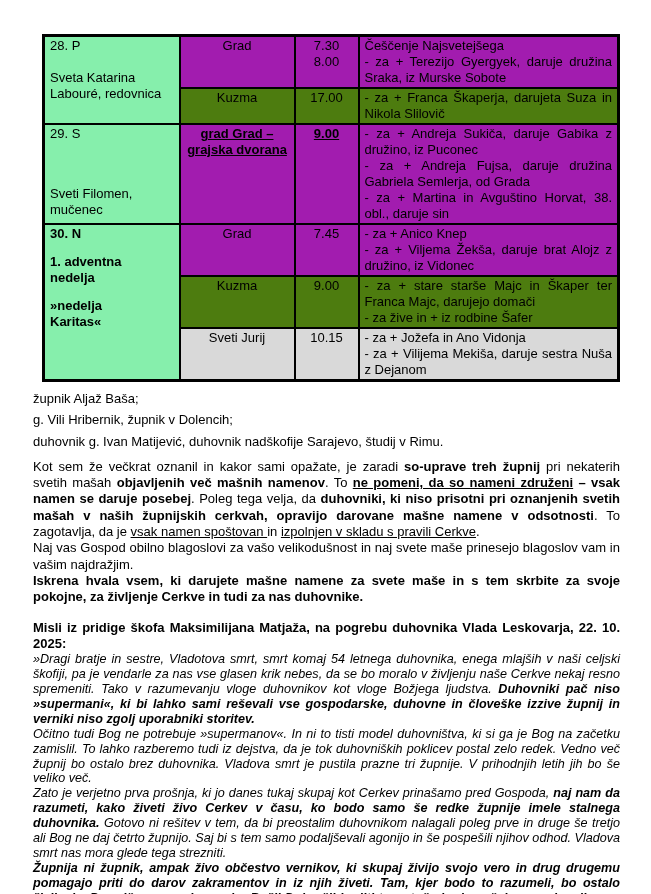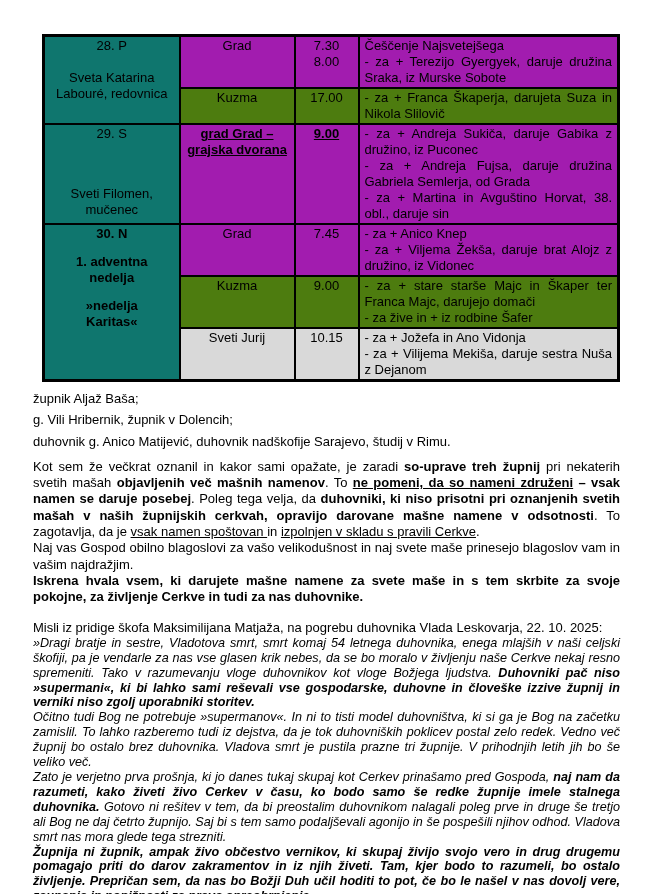--- a/index.html
+++ b/index.html
@@ -8,38 +8,38 @@
   .page{position:absolute;left:0;top:0;width:651px;height:894px;background:#fff;}
 
   
   table.sched{border-collapse:collapse;border:3px solid #000;table-layout:fixed;
               margin:34px 0 0 42px;width:575px;font-size:13px;line-height:16px;}
   table.sched td{border:2px solid #000;padding:1px 5px;vertical-align:top;overflow:hidden;}
   col.c1{width:136px}col.c2{width:115px}col.c3{width:64px}col.c4{width:260px}
   .bgblue{background:#a21caf}
   .bgorange{background:#4d7c0f}
   .bggray{background:#D9D9D9}
-  td.datec{text-align:center;background:#0f766e;}
+  td.datec{background:#86efac;}
   td.place{text-align:center;vertical-align:middle;}
   td.time{text-align:center;vertical-align:middle;}
   td.ints{text-align:left;}
   .pre{white-space:pre-line;}
   .h50{height:50px}.h31{height:31px}.h84{height:84px}.h44{height:44px}.h45{height:45px}
   .gap16{margin-top:16px}.gap34{margin-top:44px}.gap12{margin-top:12px}
   .b{font-weight:bold}.u{text-decoration:underline}
   .int-line{text-align:justify;}
 
   
   .bodytext{margin:9px 31px 0 33px;font-size:13px;line-height:16.3px;}
   .bodytext p{margin:0;}
   .intro-title{font-weight:bold;margin-bottom:5px !important;}
   .intro-line{margin-bottom:5px !important;}
   .para{text-align:justify;margin-top:9px !important;}
   .para0{text-align:justify;margin-top:0 !important;}
-  .misli{font-weight:normal;text-align:justify;margin-top:14px !important;}
+  .misli{font-weight:bold;text-align:justify;margin-top:14px !important;}
   .pridiga{font-size:12.6px;line-height:14.9px;text-align:justify;font-style:italic;}
   .pridiga p{margin:0;}
   .bi{font-weight:bold;font-style:italic;}
 </style>
 </head>
 <body>
 
 <div class="page">
 
   <table class="sched">
@@ -119,21 +119,21 @@
         <div class="int-line">- za + Jožefa in Ano Vidonja</div>
         <div class="int-line">- za + Vilijema Mekiša, daruje sestra Nuša z Dejanom</div>
       </td>
     </tr>
   </tbody>
     </table>
 
   <div class="bodytext">
     <p class="intro-line">župnik Aljaž Baša;</p>
     <p class="intro-line">g. Vili Hribernik, župnik v Dolencih;</p>
-    <p class="intro-line">duhovnik g. Anico Matijević, duhovnik nadškofije Sarajevo, študij v Rimu.</p>
+    <p class="intro-line">duhovnik g. Ivan Matijević, duhovnik nadškofije Sarajevo, študij v Rimu.</p>
 
     <p class="para"><span>Kot sem že večkrat oznanil in kakor sami opažate, je zaradi </span><span class="b">so-uprave treh župnij</span><span> pri nekaterih svetih mašah </span><span class="b">objavljenih več mašnih namenov</span><span>. To </span><span class="b u">ne pomeni, da so nameni združeni</span><span class="b"> – vsak namen se daruje posebej</span><span>. Poleg tega velja, da </span><span class="b">duhovniki, ki niso prisotni pri oznanjenih svetih mašah v naših župnijskih cerkvah, opravijo darovane mašne namene v odsotnosti</span><span>. To zagotavlja, da je </span><span class="u">vsak namen spoštovan </span><span>in </span><span class="u">izpolnjen v skladu s pravili Cerkve</span><span>.</span></p>
 
     <p class="para0">Naj vas Gospod obilno blagoslovi za vašo velikodušnost in naj svete maše prinesejo blagoslov vam in vašim najdražjim.</p>
     <p class="para0 b">Iskrena hvala vsem, ki darujete mašne namene za svete maše in s tem skrbite za svoje pokojne, za življenje Cerkve in tudi za nas duhovnike.</p>
 
     <p class="misli">Misli iz pridige škofa Maksimilijana Matjaža, na pogrebu duhovnika Vlada Leskovarja, 22. 10. 2025:</p>
 
     <div class="pridiga">
       <p><span>»Dragi bratje in sestre, Vladotova smrt, smrt komaj 54 letnega duhovnika, enega mlajših v naši celjski škofiji, pa je vendarle za nas vse glasen krik nebes, da se bo moralo v življenju naše Cerkve nekaj resno spremeniti. Tako v razumevanju vloge duhovnikov kot vloge Božjega ljudstva. </span><span class="bi">Duhovniki pač niso »supermani«, ki bi lahko sami reševali vse gospodarske, duhovne in človeške izzive župnij in verniki niso zgolj uporabniki storitev.</span></p>

